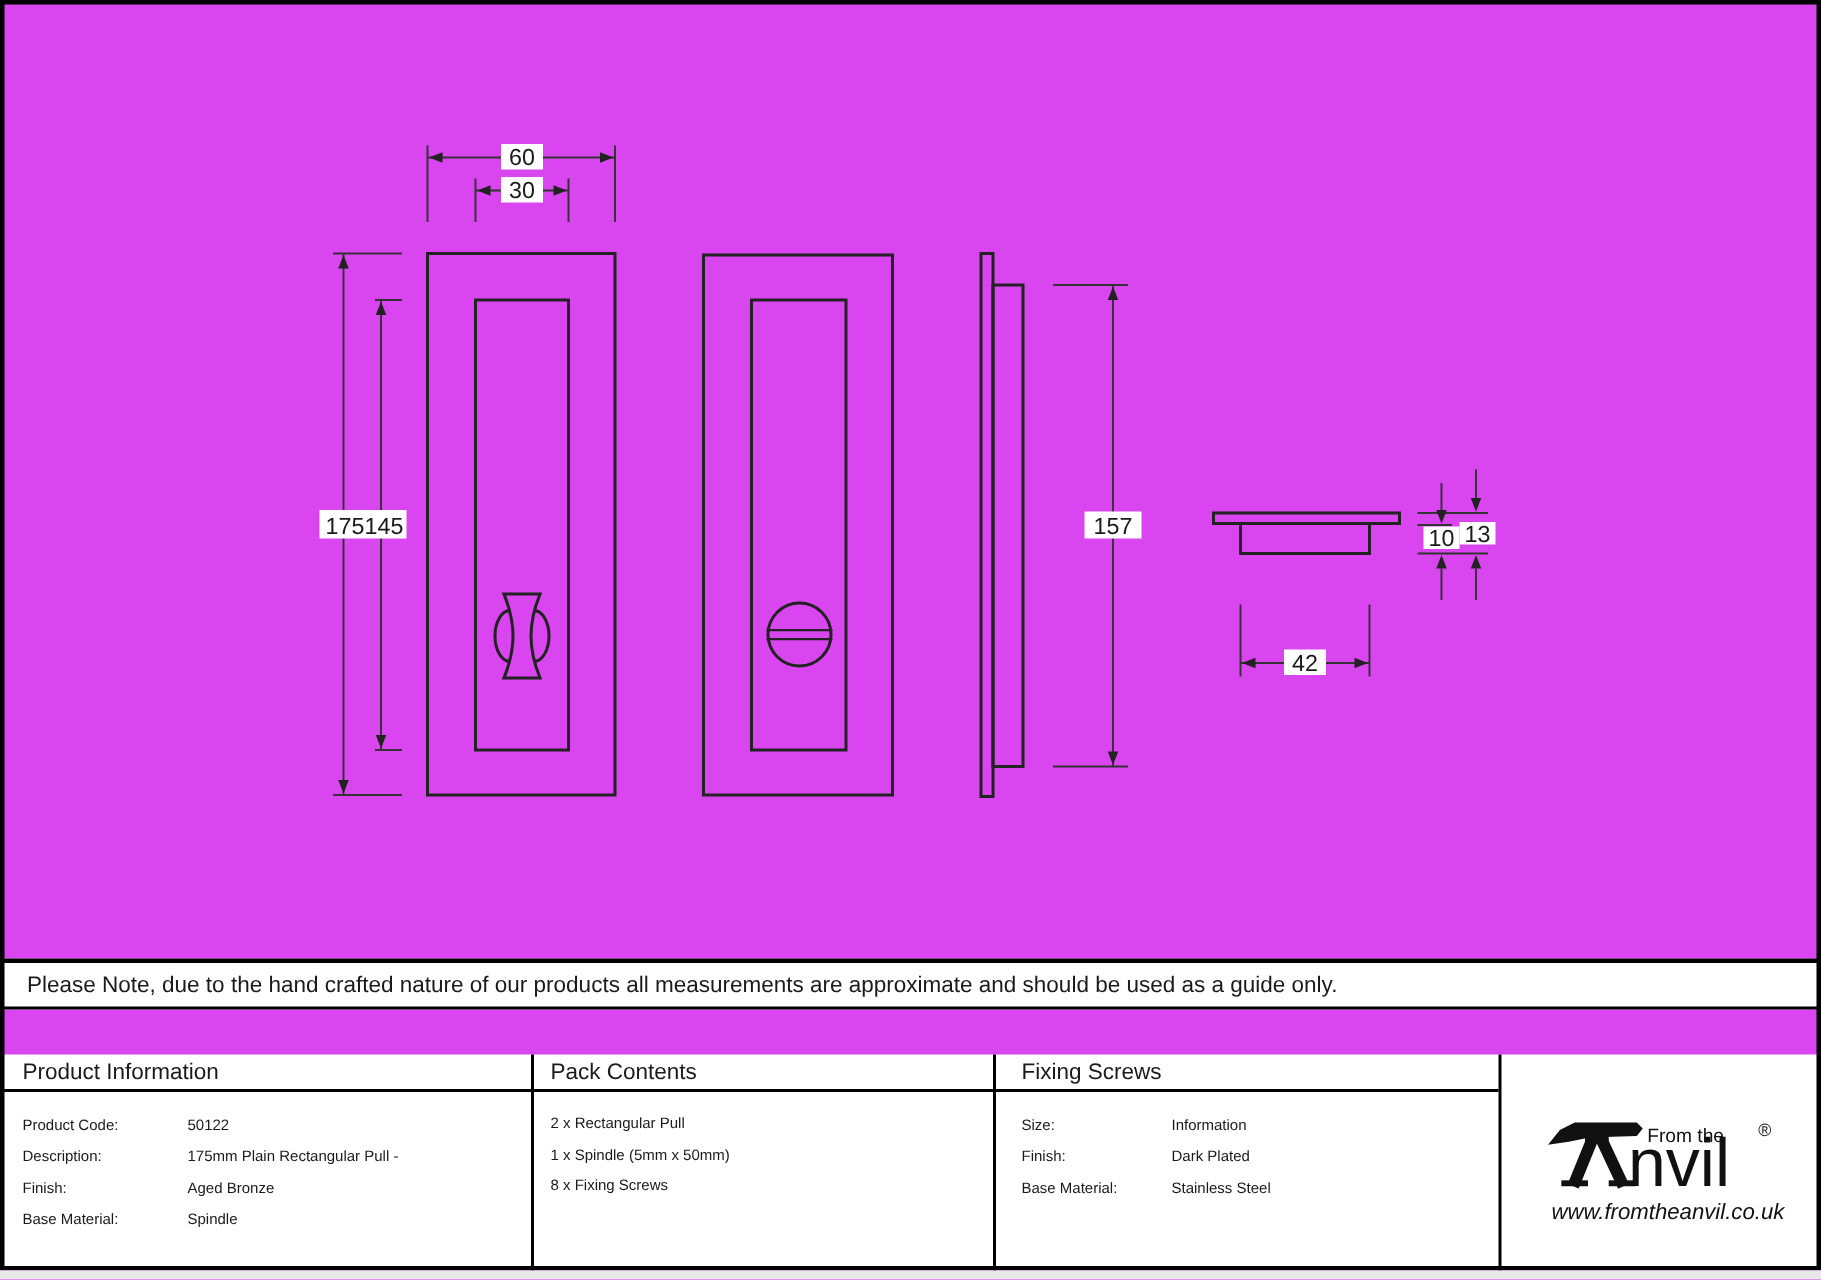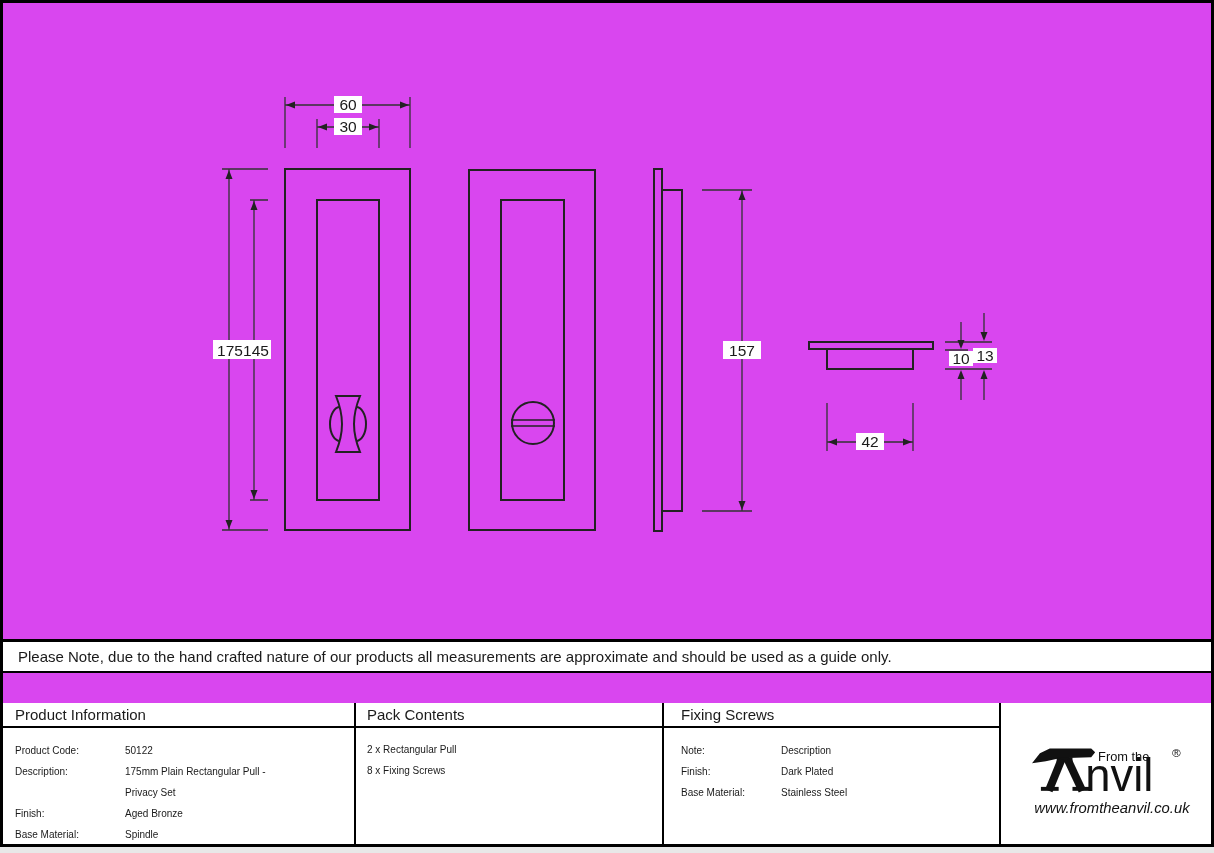--- a/index.html
+++ b/index.html
@@ -142,48 +142,45 @@
       <div class="col-body">
         <div class="kv">
           <span class="k">Product Code:</span>
           <span class="v">50122</span>
         </div>
         <div class="kv">
           <span class="k">Description:</span>
           <span class="v">175mm Plain Rectangular Pull -</span>
         </div>
         <div class="kv">
-          <span class="k"></span>
-          <span class="v">Privacy Set</span>
-        </div>
-        <div class="kv">
           <span class="k">Finish:</span>
           <span class="v">Aged Bronze</span>
         </div>
         <div class="kv">
           <span class="k">Base Material:</span>
           <span class="v">Spindle</span>
         </div>
       </div>
     </div>
 
     <div class="col col-2">
       <div class="col-header">Pack Contents</div>
       <div class="col-body">
         <div class="li">2 x Rectangular Pull</div>
+        <div class="li">1 x Spindle (5mm x 50mm)</div>
         <div class="li">8 x Fixing Screws</div>
       </div>
     </div>
 
     <div class="col col-3">
       <div class="col-header">Fixing Screws</div>
       <div class="col-body">
         <div class="kv">
-          <span class="k">Note:</span>
-          <span class="v">Description</span>
+          <span class="k">Size:</span>
+          <span class="v">Information</span>
         </div>
         <div class="kv">
           <span class="k">Finish:</span>
           <span class="v">Dark Plated</span>
         </div>
         <div class="kv">
           <span class="k">Base Material:</span>
           <span class="v">Stainless Steel</span>
         </div>
       </div>

